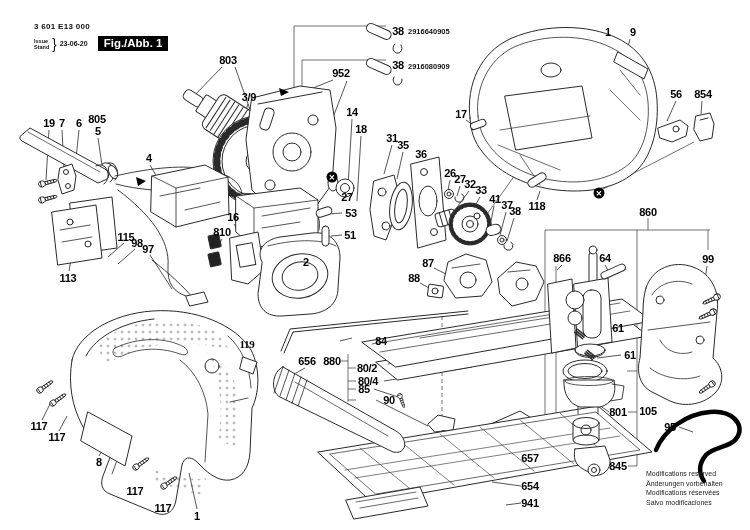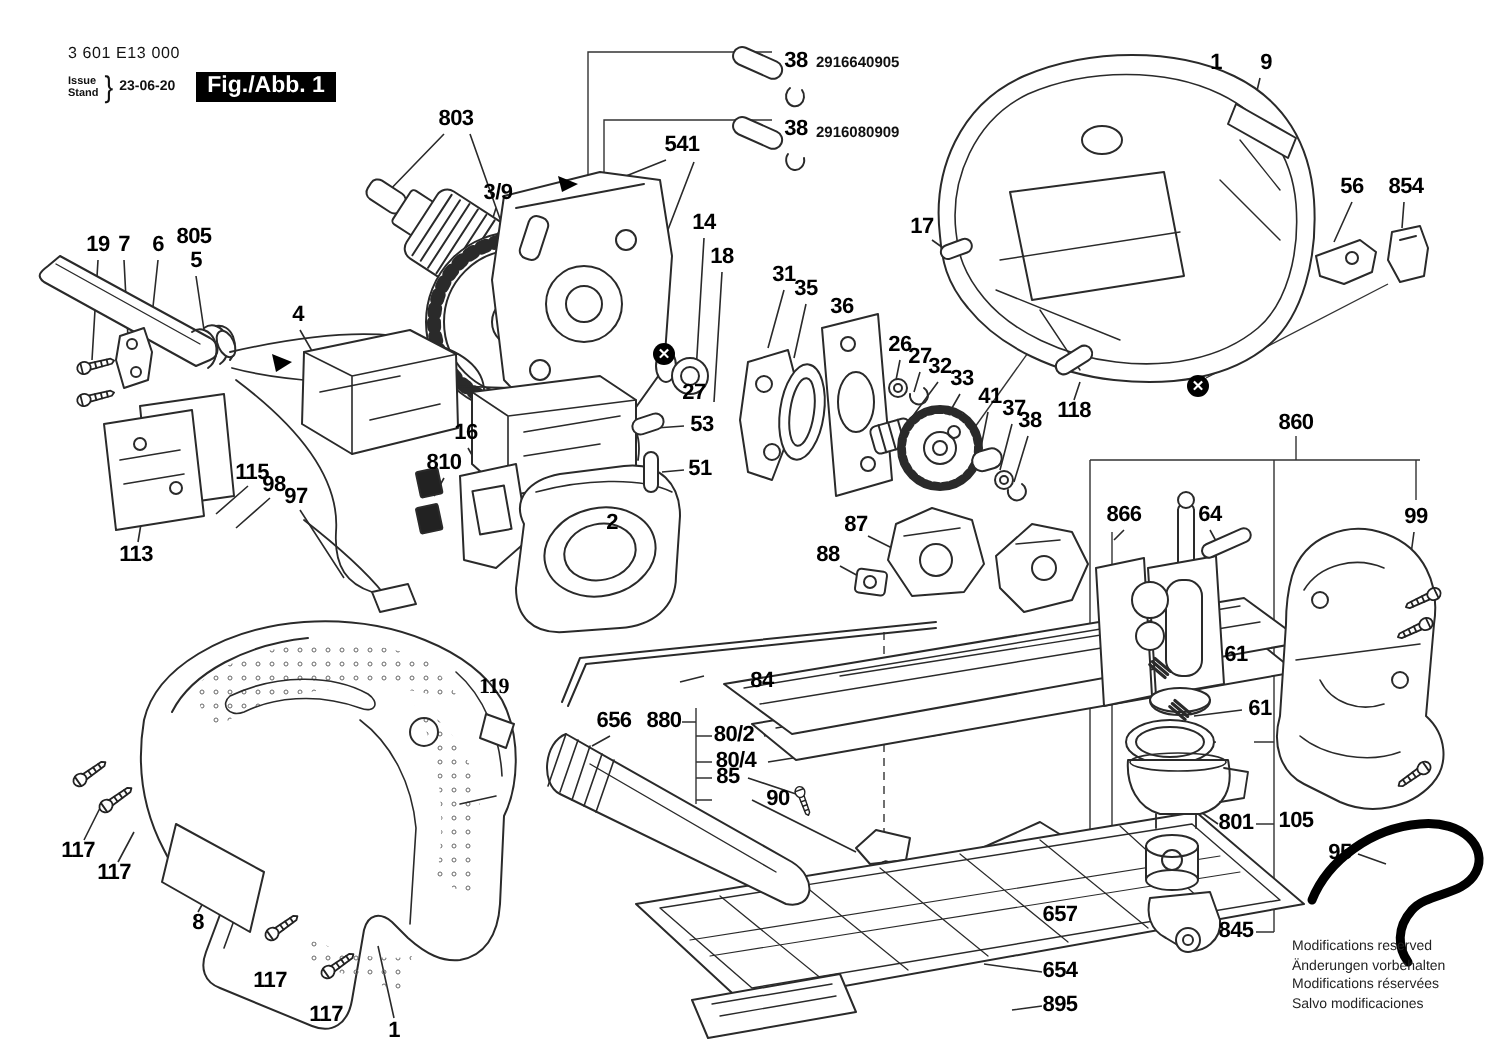--- a/index.html
+++ b/index.html
@@ -8,21 +8,21 @@
   .stage svg{position:absolute;left:0;top:0;}
   .layer{position:absolute;left:0;top:0;width:750px;height:530px;}
   .callout{position:absolute;transform:translate(-50%,-50%);font-weight:bold;font-size:11px;
            color:#000;white-space:nowrap;letter-spacing:-0.3px;line-height:11px;}
   .refnote{position:absolute;transform:translate(0,-50%);font-weight:bold;font-size:7.5px;color:#111;
            white-space:nowrap;}
   .xmark{position:absolute;width:11px;height:11px;border-radius:50%;background:#000;color:#fff;
          font-size:7.5px;line-height:11px;text-align:center;font-weight:bold;
          transform:translate(-50%,-50%);}
   .hdr{position:absolute;left:34px;top:22px;color:#111;}
-  .pn{font-size:8px;font-weight:normal;letter-spacing:0.3px;margin-bottom:5px;}
+  .pn{font-size:8px;font-weight:bold;letter-spacing:0.3px;margin-bottom:5px;}
   .issue-row{display:flex;align-items:center;gap:3px;}
   .issue-col{font-size:5.5px;line-height:6px;font-weight:bold;}
   .brace{font-size:13px;font-weight:300;transform:scaleY(1.15);}
   .date{font-size:7px;font-weight:bold;}
   .figbox{margin-left:7px;background:#000;color:#fff;font-weight:bold;font-size:11.5px;
           padding:1px 6px 2px 6px;}
   .modnote{position:absolute;}
   .footer-line{font-size:7px;line-height:9.5px;color:#222;}
 </style>
 </head>
@@ -342,21 +342,21 @@
     </div>
     <div class="brace">}</div>
     <div class="date">23-06-20</div>
     <div class="figbox">Fig./Abb. 1</div>
   </div>
 </div>
 
 <div class="layer">
       <div class="callout" style="left: 228px; top: 60px;">803</div>
       <div class="callout" style="left: 249px; top: 97px;">3/9</div>
-      <div class="callout" style="left: 341px; top: 73px;">541</div>
+      <div class="callout" style="left: 341px; top: 73px;">952</div>
       <div class="callout" style="left: 352px; top: 112px;">14</div>
       <div class="callout" style="left: 361px; top: 129px;">18</div>
       <div class="callout" style="left: 398px; top: 31px;">38</div>
       <div class="callout" style="left: 398px; top: 65px;">38</div>
       <div class="callout" style="left: 608px; top: 32px;">1</div>
       <div class="callout" style="left: 633px; top: 32px;">9</div>
       <div class="callout" style="left: 461px; top: 114px;">17</div>
       <div class="callout" style="left: 676px; top: 94px;">56</div>
       <div class="callout" style="left: 703px; top: 94px;">854</div>
       <div class="callout" style="left: 49px; top: 123px;">19</div>
@@ -397,21 +397,21 @@
       <div class="callout" style="left: 365px; top: 400px; margin-left: 24px;">90</div>
       <div class="callout" style="left: 247px; top: 344px; font-family: Liberation Serif, serif;">119</div>
       <div class="callout" style="left: 39px; top: 426px;">117</div>
       <div class="callout" style="left: 57px; top: 437px;">117</div>
       <div class="callout" style="left: 99px; top: 462px;">8</div>
       <div class="callout" style="left: 135px; top: 491px;">117</div>
       <div class="callout" style="left: 163px; top: 508px;">117</div>
       <div class="callout" style="left: 197px; top: 516px;">1</div>
       <div class="callout" style="left: 530px; top: 458px;">657</div>
       <div class="callout" style="left: 530px; top: 486px;">654</div>
-      <div class="callout" style="left: 530px; top: 503px;">895</div>
+      <div class="callout" style="left: 530px; top: 503px;">941</div>
       <div class="callout" style="left: 648px; top: 212px;">860</div>
       <div class="callout" style="left: 562px; top: 258px;">866</div>
       <div class="callout" style="left: 605px; top: 258px;">64</div>
       <div class="callout" style="left: 708px; top: 259px;">99</div>
       <div class="callout" style="left: 618px; top: 328px;">61</div>
       <div class="callout" style="left: 630px; top: 355px;">61</div>
       <div class="callout" style="left: 648px; top: 371px; margin-top: 40px;">105</div>
       <div class="callout" style="left: 618px; top: 412px;">801</div>
       <div class="callout" style="left: 618px; top: 466px;">845</div>
       <div class="callout" style="left: 670px; top: 427px;">95</div>

